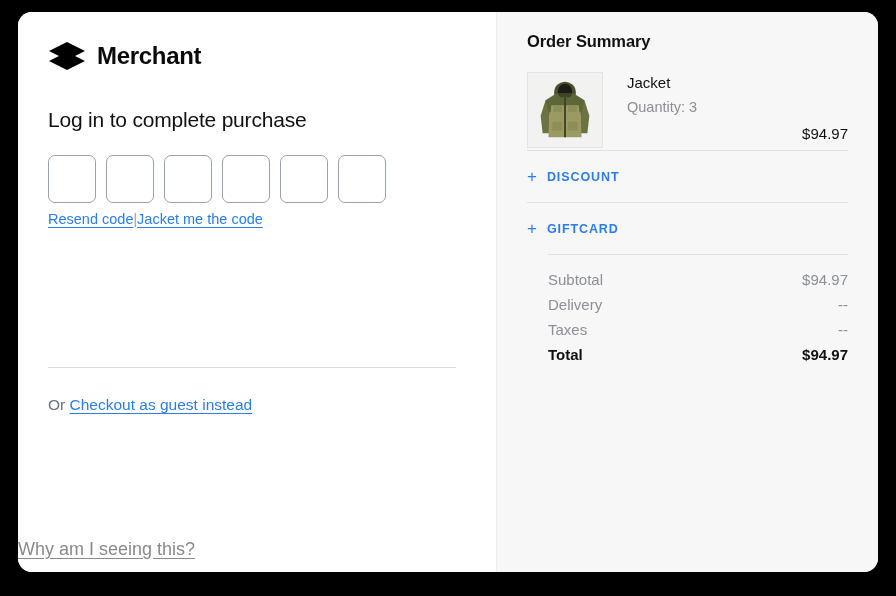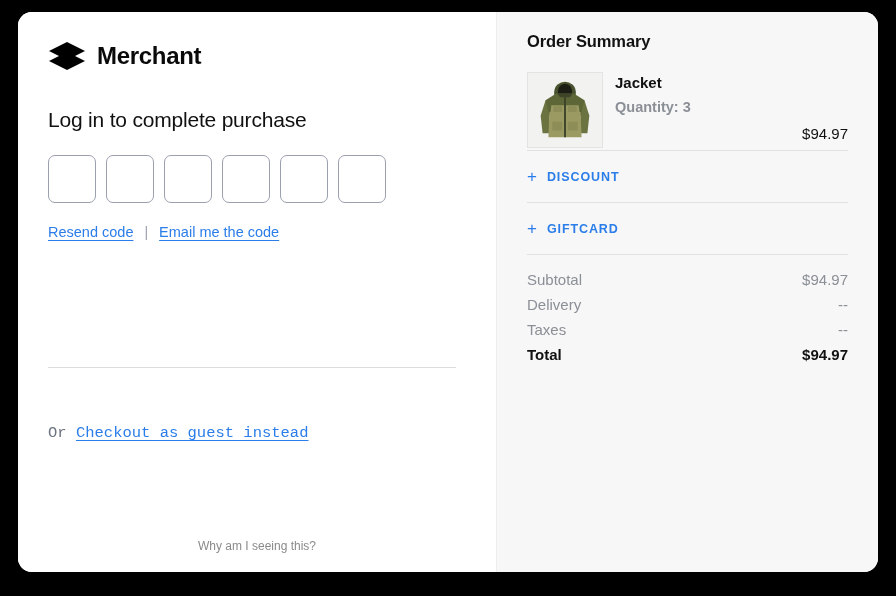--- a/index.html
+++ b/index.html
@@ -94,24 +94,23 @@
     background: #ffffff;
     font-family: "Liberation Sans", sans-serif;
     font-size: 20px;
     text-align: center;
     color: #111111;
     outline: none;
   }
 
   
   .links-row {
-    margin-top: 21px;
+    margin-top: 8px;
     display: flex;
     align-items: flex-end;
-    gap: 11px;
     font-size: 14.5px;
   }
 
   .link-blue {
     color: #2b7de9;
     text-decoration: underline;
     text-underline-offset: 3px;
     cursor: pointer;
   }
 
@@ -127,36 +126,36 @@
     top: 355px;
     width: 408px;
     height: 1px;
     background: #dcdcdc;
   }
 
   
   .guest-row {
     position: absolute;
     left: 30px;
-    top: 412px;
+    top: 384px;
     font-size: 15.5px;
     color: #6b7280;
-    font-family: Liberation Mono, monospace;
   }
   .guest-row .link-blue { font-size: 15.5px; }
 
   
   .why-link {
     position: absolute;
     left: 0;
     right: 0;
     top: 527px;
-    text-align: center;
-    font-size: 12px;
+    text-align: left;
+    font-size: 18px;
     color: #8a8a8a;
+    text-decoration: underline;
     text-underline-offset: 3px;
     cursor: pointer;
   }
 
   
   .right-panel {
     flex: 1;
     height: 100%;
     background: #f7f7f7;
     border-left: 1px solid #ededed;
@@ -172,22 +171,21 @@
 
   
   .product {
     margin-top: 21px;
     position: relative;
     min-height: 78px;
   }
 
   .product-top {
     display: flex;
-    gap: 12px;
-    font-weight: bold;
+    gap: 24px;
   }
 
   .thumb {
     width: 76px;
     height: 76px;
     border: 1px solid #e3e3e3;
     background: #f1f1ef;
     flex: 0 0 76px;
     overflow: hidden;
   }
@@ -236,20 +234,21 @@
     color: #2b7de9;
     font-size: 12.5px;
     font-weight: bold;
     letter-spacing: 0.9px;
   }
 
   
   .totals {
     border-top: 1px solid #e1e1e1;
     padding-top: 16px;
+    margin-left: 21px;
   }
 
   .total-line {
     display: flex;
     justify-content: space-between;
     font-size: 15px;
     color: #8b8f96;
     margin-bottom: 8px;
   }
 
@@ -287,21 +286,21 @@
         <input class="otp-box" maxlength="1" value="" style="">
         <input class="otp-box" maxlength="1" value="" style="">
         <input class="otp-box" maxlength="1" value="" style="">
         <input class="otp-box" maxlength="1" value="" style="">
         <input class="otp-box" maxlength="1" value="" style="">
       </div>
 
       <div class="links-row">
         <a class="link-blue">Resend code</a>
         <span class="link-sep">|</span>
-        <a class="link-blue">Email me the code</a>
+        <a class="link-blue">Jacket me the code</a>
       </div>
 
       <div class="rule"></div>
 
       <div class="guest-row">
         <span>Or</span>
         <a class="link-blue">Checkout as guest instead</a>
       </div>
 
       <a class="why-link">Why am I seeing this?</a>

